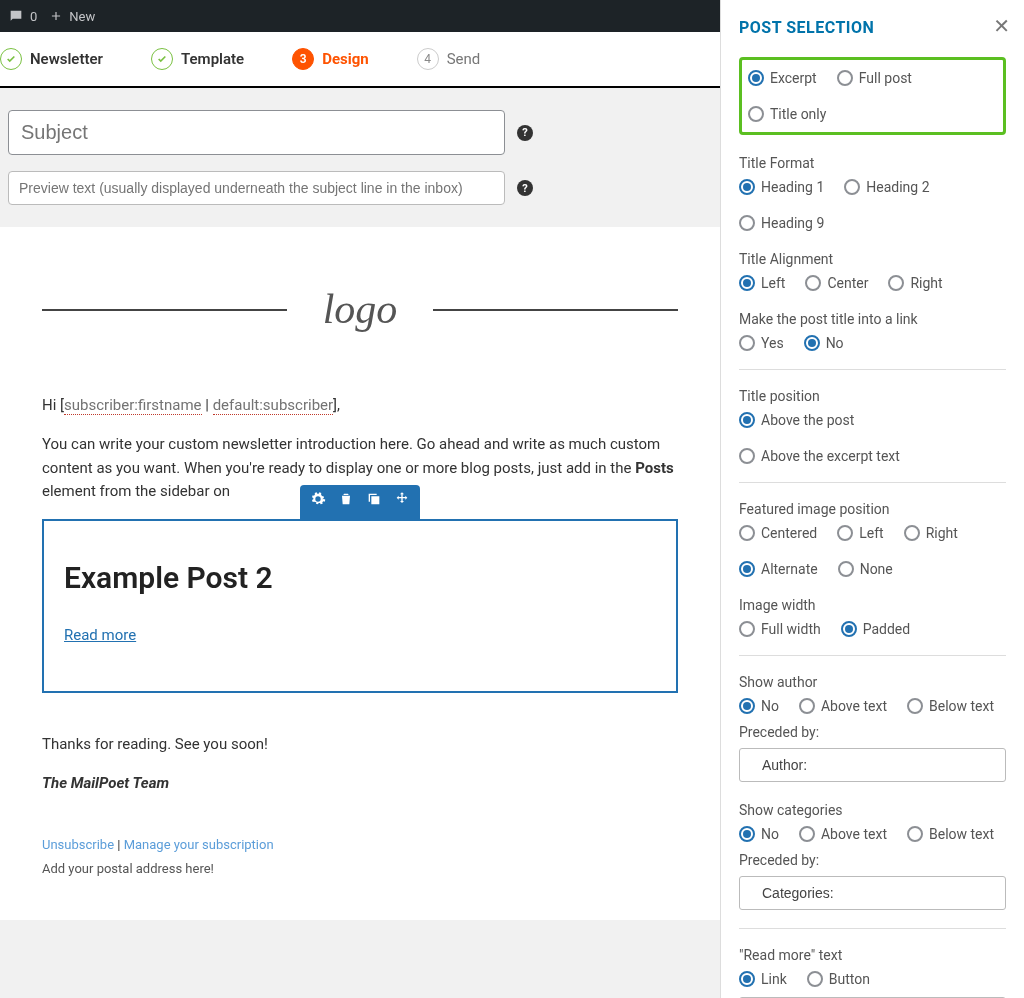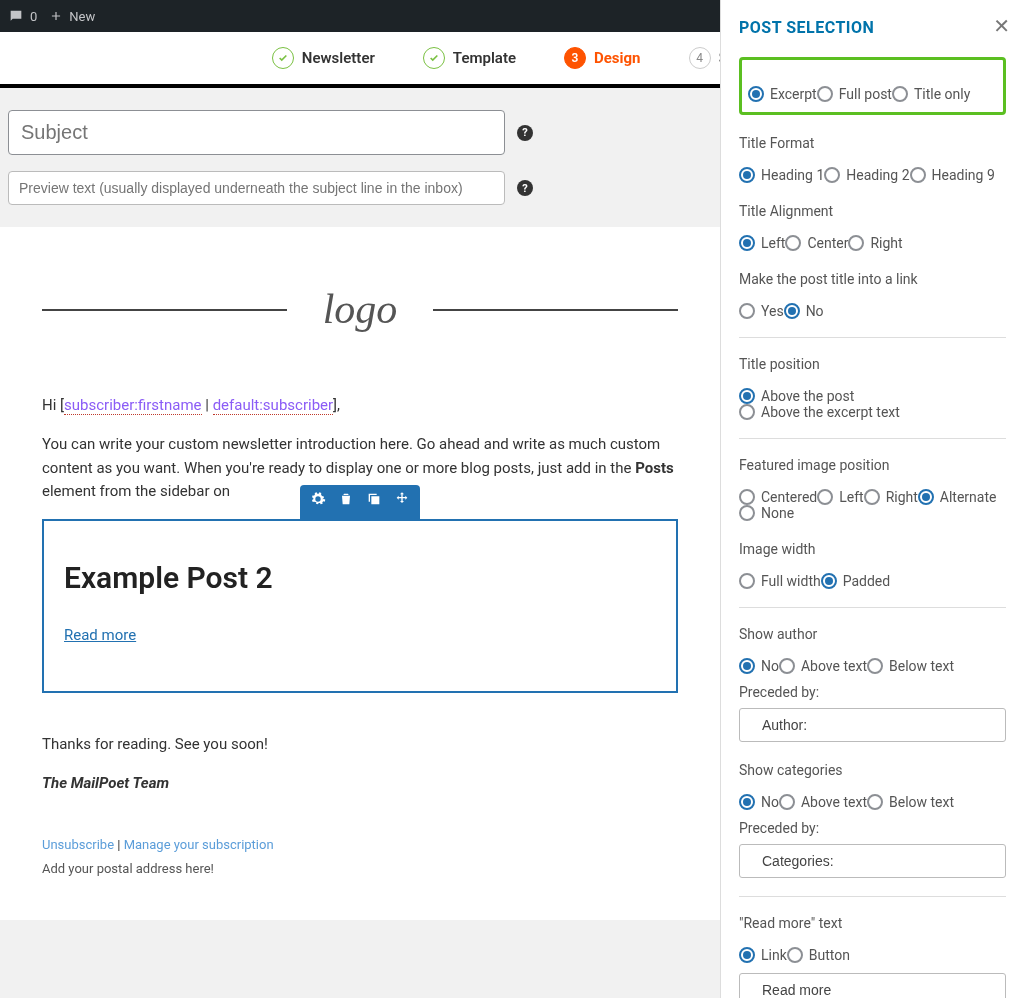--- a/index.html
+++ b/index.html
@@ -5,57 +5,57 @@
   * { box-sizing: border-box; }
   html, body { margin:0; padding:0; font-family: -apple-system, "Segoe UI", Roboto, Arial, sans-serif; color:#23282d; }
   body { background:#f1f1f1; width:1024px; height:998px; overflow:hidden; position:relative; }
 
   
   .adminbar { height:32px; background:#1d2327; color:#c3c4c7; display:flex; align-items:center; font-size:13px; padding:0 8px; gap:12px; }
   .adminbar .item { display:flex; align-items:center; gap:6px; cursor:pointer; }
   .adminbar svg { fill:#c3c4c7; }
 
   
-  .steps { height:56px; background:#fff; border-bottom:4px solid #000000; display:flex; align-items:center; justify-content:center; gap:48px; font-size:15px; }
+  .steps { height:56px; background:#fff; border-bottom:2px solid #000000; display:flex; align-items:center; gap:48px; font-size:15px; }
   .steps .step { display:flex; align-items:center; gap:8px; color:#777; cursor:pointer; }
   .steps .step .num { width:22px; height:22px; border:1px solid #ccc; border-radius:50%; display:flex; align-items:center; justify-content:center; font-size:12px; color:#888; }
   .steps .step.done .num { border-color:#7ac142; color:#7ac142; }
   .steps .step.done { color:#333; font-weight:600; }
   .steps .step.current .num { background:#fe5301; border-color:#fe5301; color:#fff; font-weight:600; }
   .steps .step.current .label { color:#fe5301; font-weight:700; }
 
   
   .subjbar { padding:22px 8px 22px 8px; background:#f1f1f1; display:flex; flex-direction:column; gap:16px; width:720px; }
   .subjrow { display:flex; align-items:center; gap:12px; }
   .subjrow input { flex:0 0 497px; border:1px solid #8c8f94; border-radius:4px; font-size:20px; padding:10px 12px; color:#555; background:#fff; }
   .subjrow input.preview { font-size:14px; padding:8px 10px; border-color:#bbb; }
   .help { width:16px; height:16px; border-radius:50%; background:#333; color:#fff; font-size:11px; display:flex; align-items:center; justify-content:center; font-weight:bold; }
 
   
   .canvas { background:#fff; width:720px; margin:0; padding:50px 42px 40px; font-size:15px; line-height:1.55; color:#333; position:relative; }
   .logorow { display:flex; align-items:center; justify-content:center; gap:36px; margin-bottom:52px; }
   .logorow .line { height:2px; background:#444; flex:1; }
   .logorow .logo { font-family: "Brush Script MT", cursive; font-style:italic; font-size:42px; color:#555; }
-  .greet .tag { color:#8b5cf6; border-bottom:1px dotted #c0392b; }
+  .greet .tag { color:#737373; border-bottom:1px dotted #c0392b; }
   .postcard { border:2px solid #2271b1; margin-top:6px; padding:34px 20px 44px; position:relative; }
   .postcard h2 { margin:0 0 22px 0; font-size:30px; font-weight:600; color:#222; }
   .postcard a.readmore { color:#2271b1; text-decoration:underline; font-size:15px; }
   .blocktools { position:absolute; top:-36px; left:50%; transform:translateX(-50%); background:#2271b1; color:#fff; display:flex; gap:12px; padding:6px 10px; border-radius:4px 4px 0 0; }
   .blocktools svg { width:16px; height:16px; fill:#fff; }
   .footlinks { margin-top:40px; font-size:13px; }
   .footlinks a { color:#5b9dd9; text-decoration:none; }
   .signature { font-weight:bold; font-style:italic; margin-top:18px; }
   .canvas p { margin:0 0 16px 0; }
 
   
   .sidebar { position:absolute; right:0; top:0; bottom:0; width:304px; background:#fff; border-left:1px solid #ddd; padding:18px 18px 18px 18px; overflow:auto; font-size:14px; color:#444; }
   .sidebar h3 { margin:0 0 20px 0; color:#0073aa; font-size:16px; letter-spacing:0.5px; font-weight:700; }
   .sidebar .close { position:absolute; right:14px; top:14px; color:#777; font-size:20px; cursor:pointer; }
   .sectionlabel { font-size:14px; color:#555; margin:20px 0 8px; }
-  .radios { display:flex; flex-wrap:wrap; gap:0; align-items:center;margin-top:16px; }
+  .radios { display:flex; flex-wrap:wrap; gap:20px; align-items:center; }
   .radio { display:inline-flex; align-items:center; gap:6px; font-size:14px; color:#555; cursor:pointer; }
   .radio .dot { width:16px; height:16px; border:2px solid #8c8f94; border-radius:50%; display:inline-flex; align-items:center; justify-content:center; }
   .radio.on .dot { border-color:#2271b1; }
   .radio.on .dot::after { content:""; width:8px; height:8px; background:#2271b1; border-radius:50%; }
   .sidebar hr { border:none; border-top:1px solid #ddd; margin:18px 0; }
   .sidebar input[type=text] { width:100%; border:1px solid #bbb; border-radius:3px; padding:8px 22px; font-size:14px; color:#444; }
   .boxhl { border:3px solid #5bbf21; border-radius:4px; padding:10px 6px; }
 </style>
 </head>
 <body>

